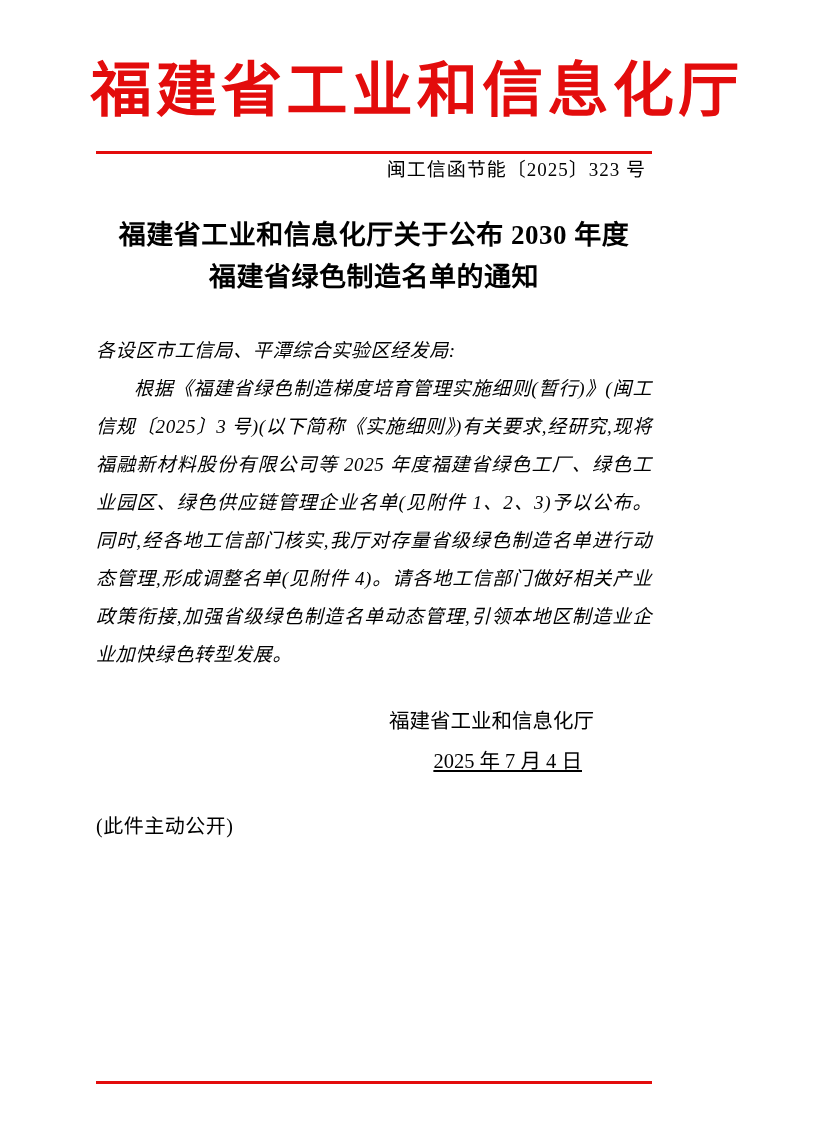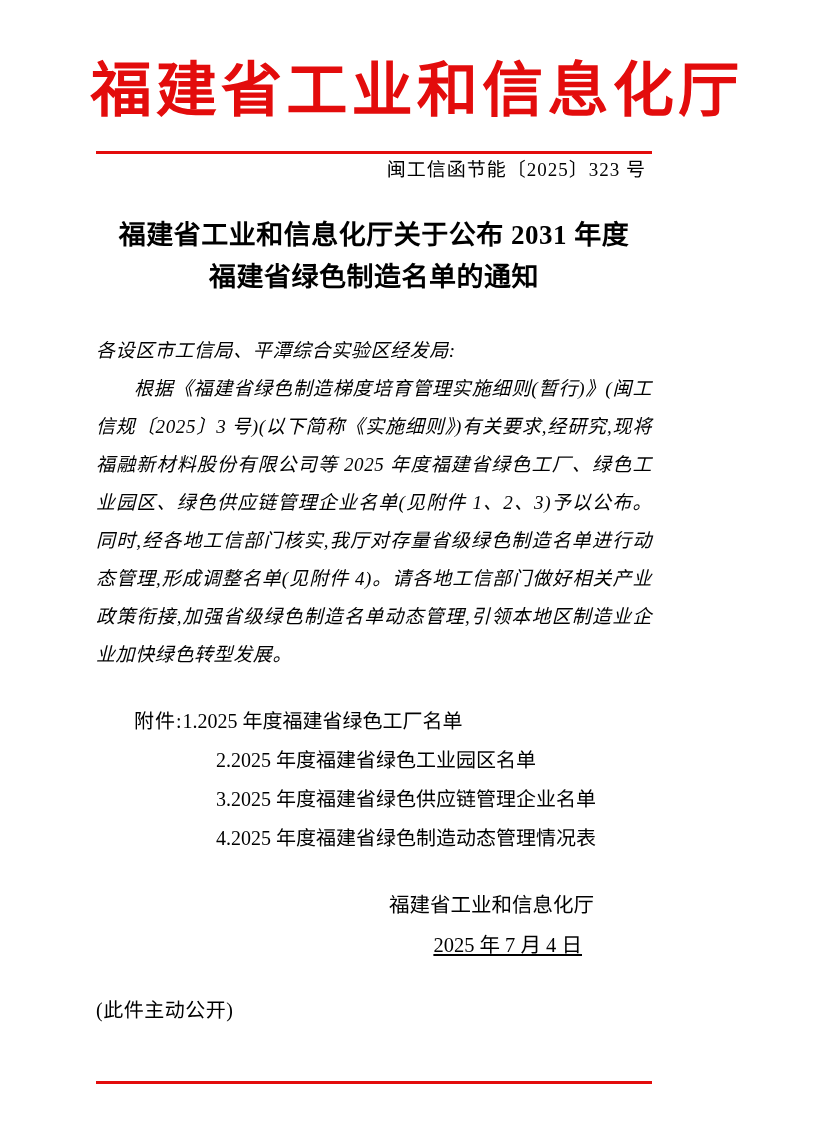--- a/index.html
+++ b/index.html
@@ -141,37 +141,29 @@
 
   <div class="masthead">
     <div class="masthead-title">福建省工业和信息化厅</div>
   </div>
 
   <div class="masthead-rule"></div>
 
   <div class="doc-number">闽工信函节能〔2025〕323 号</div>
 
   <div class="doc-title">
-    <span class="line">福建省工业和信息化厅关于公布 2031 年度</span>
+    <span class="line">福建省工业和信息化厅关于公布 2030 年度</span>
     <span class="line">福建省绿色制造名单的通知</span>
   </div>
 
   <div class="body-block">
     <div class="salutation">各设区市工信局、平潭综合实验区经发局:</div>
     <div class="para">根据《福建省绿色制造梯度培育管理实施细则(暂行)》(闽工信规〔2025〕3 号)(以下简称《实施细则》)有关要求,经研究,现将福融新材料股份有限公司等 2025 年度福建省绿色工厂、绿色工业园区、绿色供应链管理企业名单(见附件 1、2、3)予以公布。同时,经各地工信部门核实,我厅对存量省级绿色制造名单进行动态管理,形成调整名单(见附件 4)。请各地工信部门做好相关产业政策衔接,加强省级绿色制造名单动态管理,引领本地区制造业企业加快绿色转型发展。</div>
   </div>
 
-  <div class="attachments">
-    <div class="att-first">
-      <span class="att-label">附件:</span><span>1.2025 年度福建省绿色工厂名单</span>
-    </div>
-    <div class="att-item">2.2025 年度福建省绿色工业园区名单</div>
-    <div class="att-item">3.2025 年度福建省绿色供应链管理企业名单</div>
-    <div class="att-item">4.2025 年度福建省绿色制造动态管理情况表</div>
-  </div>
 
   <div class="signature">
     <div class="sig-issuer">福建省工业和信息化厅</div>
     <div class="sig-date">2025 年 7 月 4 日</div>
   </div>
 
   <div class="footer-note">(此件主动公开)</div>
 
   <div class="bottom-rule"></div>
 

